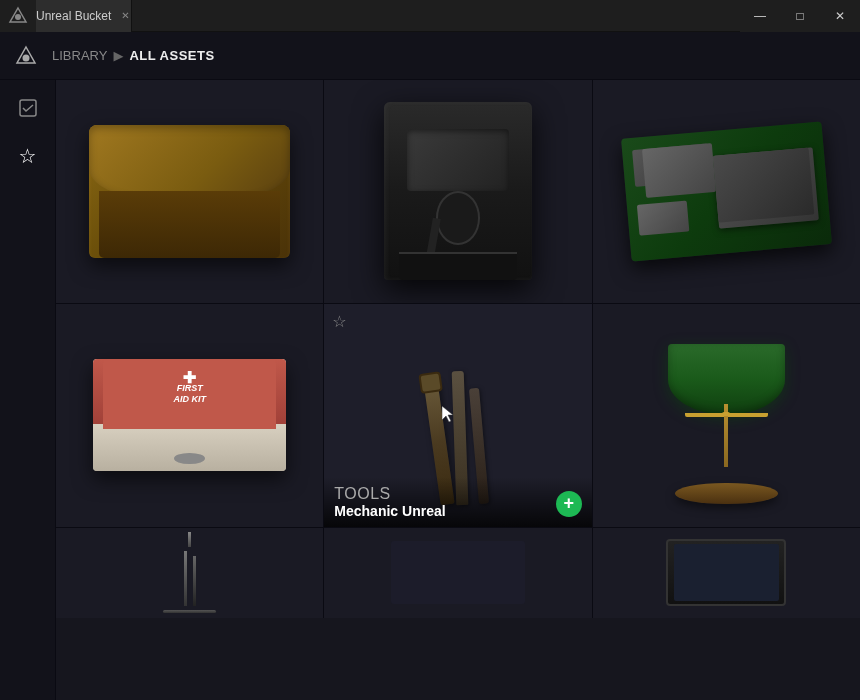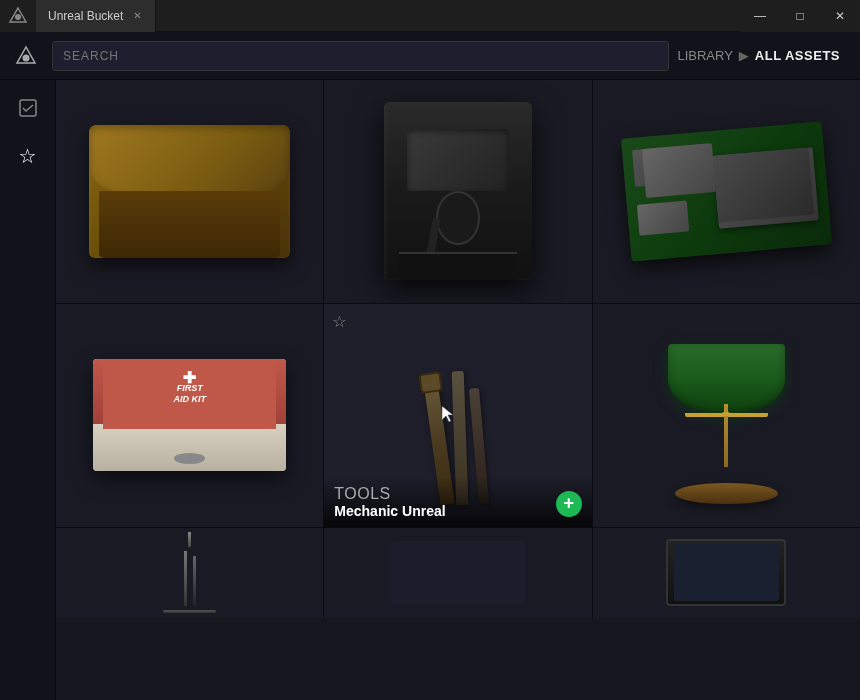--- a/index.html
+++ b/index.html
@@ -35,21 +35,21 @@
       align-items: center;
       justify-content: center;
       color: #ccc;
       font-size: 16px;
     }
     .title-bar-tab {
       height: 32px;
       background: #2d2d2d;
       display: flex;
       align-items: center;
-      padding: 0 12px;
+      padding: 0 0;
       gap: 8px;
       font-size: 12px;
       color: #ccc;
       border-right: 1px solid #111;
     }
     .title-bar-tab .close-btn {
       width: 12px;
       height: 12px;
       display: flex;
       align-items: center;
@@ -489,23 +489,20 @@
   </div>
 </div>
 
 <div class="nav-bar">
   <div class="nav-icon-btn">
     <svg width="22" height="22" viewBox="0 0 22 22">
       <polygon points="11,2 20,18 2,18" fill="none" stroke="#aaa" stroke-width="1.5"></polygon>
       <circle cx="11" cy="13" r="3.5" fill="#aaa"></circle>
     </svg>
   </div>
-  <div class="search-box">
-    <input type="text" placeholder="SEARCH" style="">
-  </div>
   <div class="breadcrumb">
     <span class="library-link">LIBRARY</span>
     <span class="arrow">▶</span>
     <span class="current">ALL ASSETS</span>
   </div>
 </div>
 
 <div class="main-layout">
 
   <div class="sidebar">

